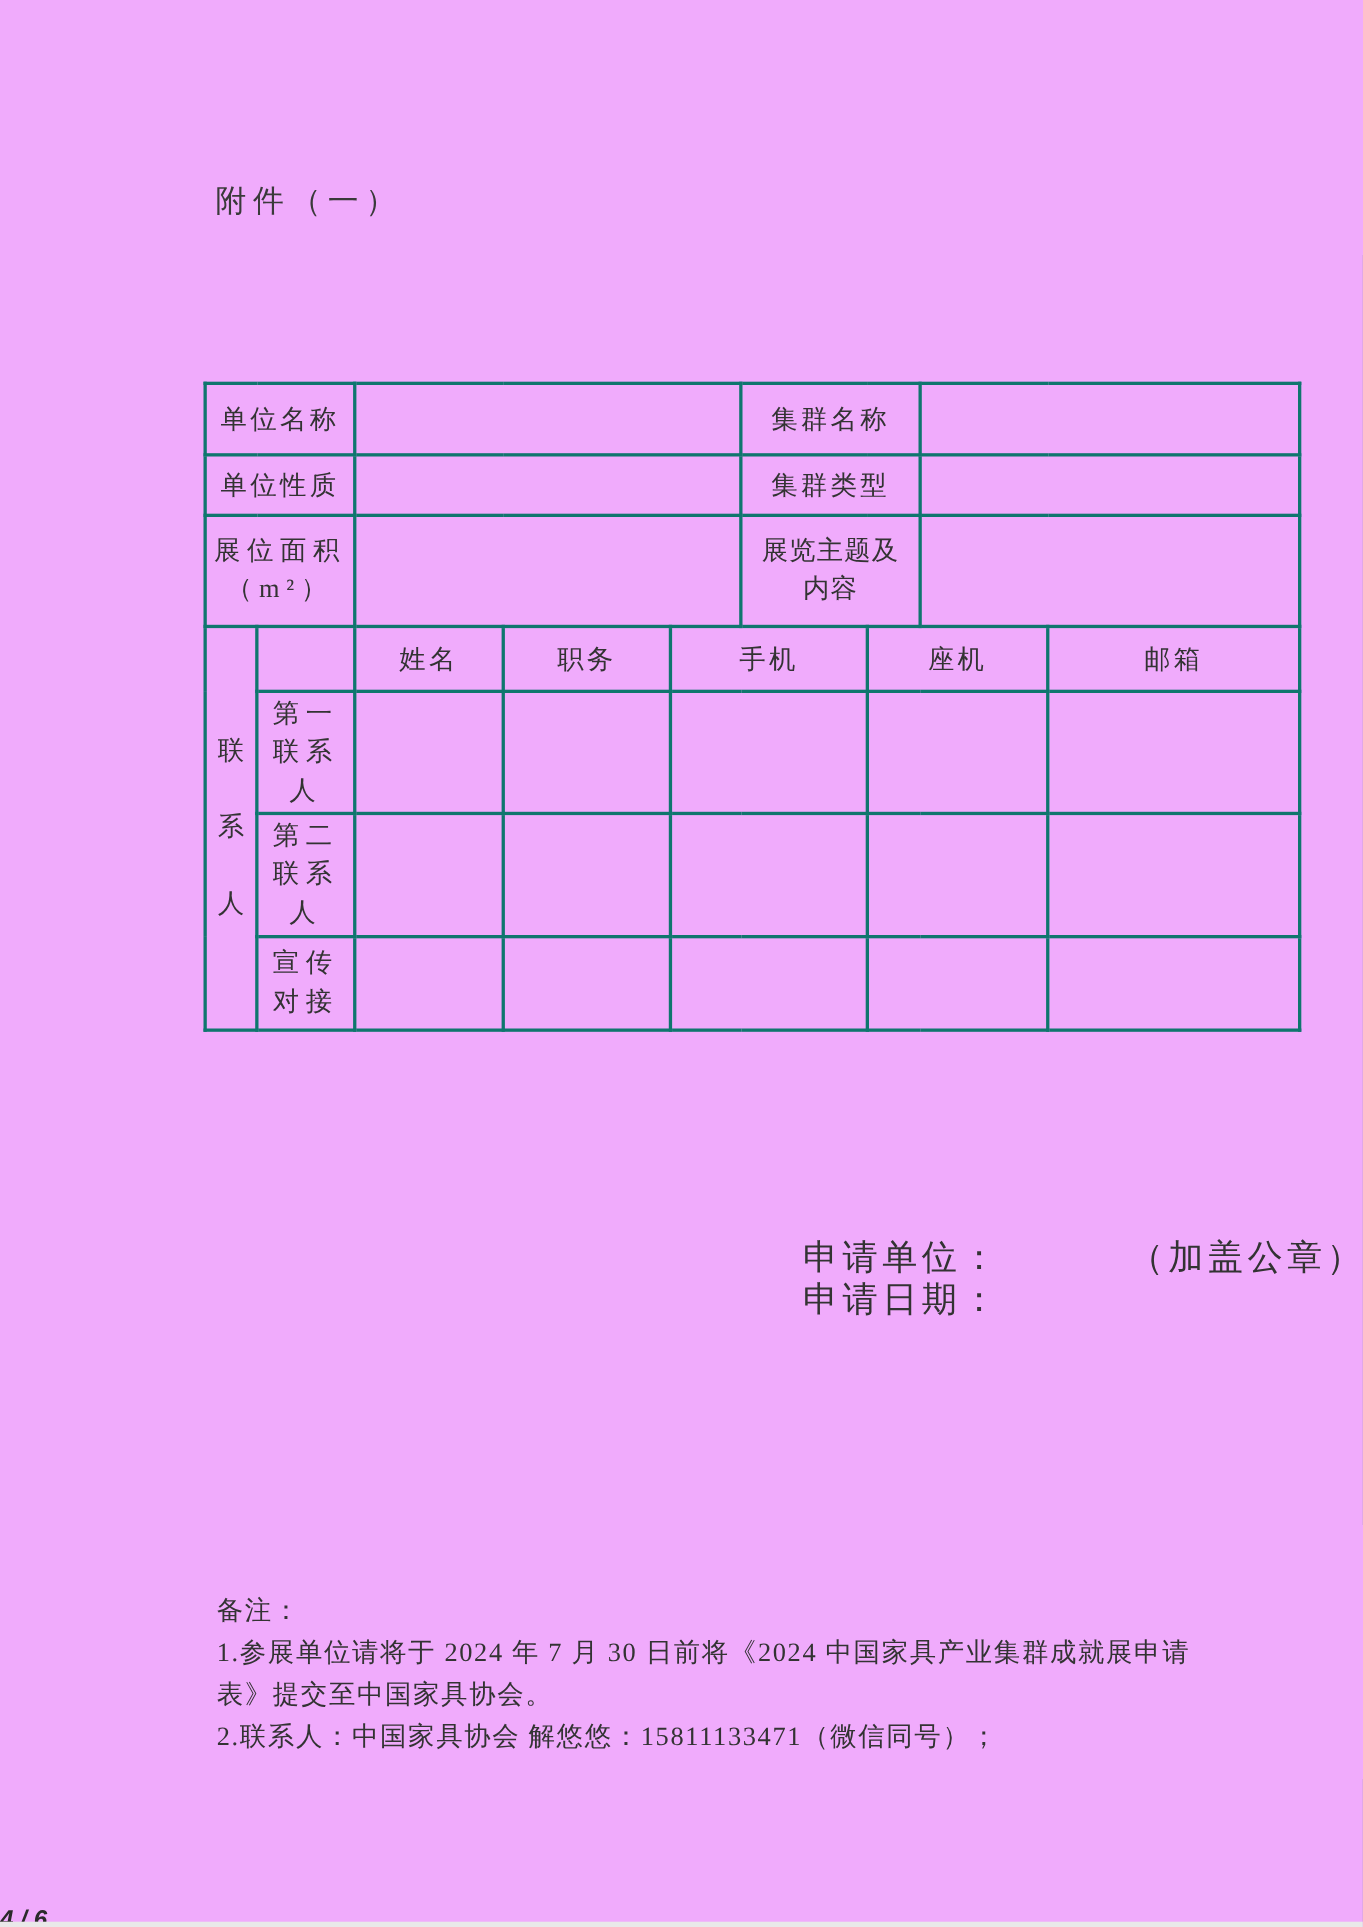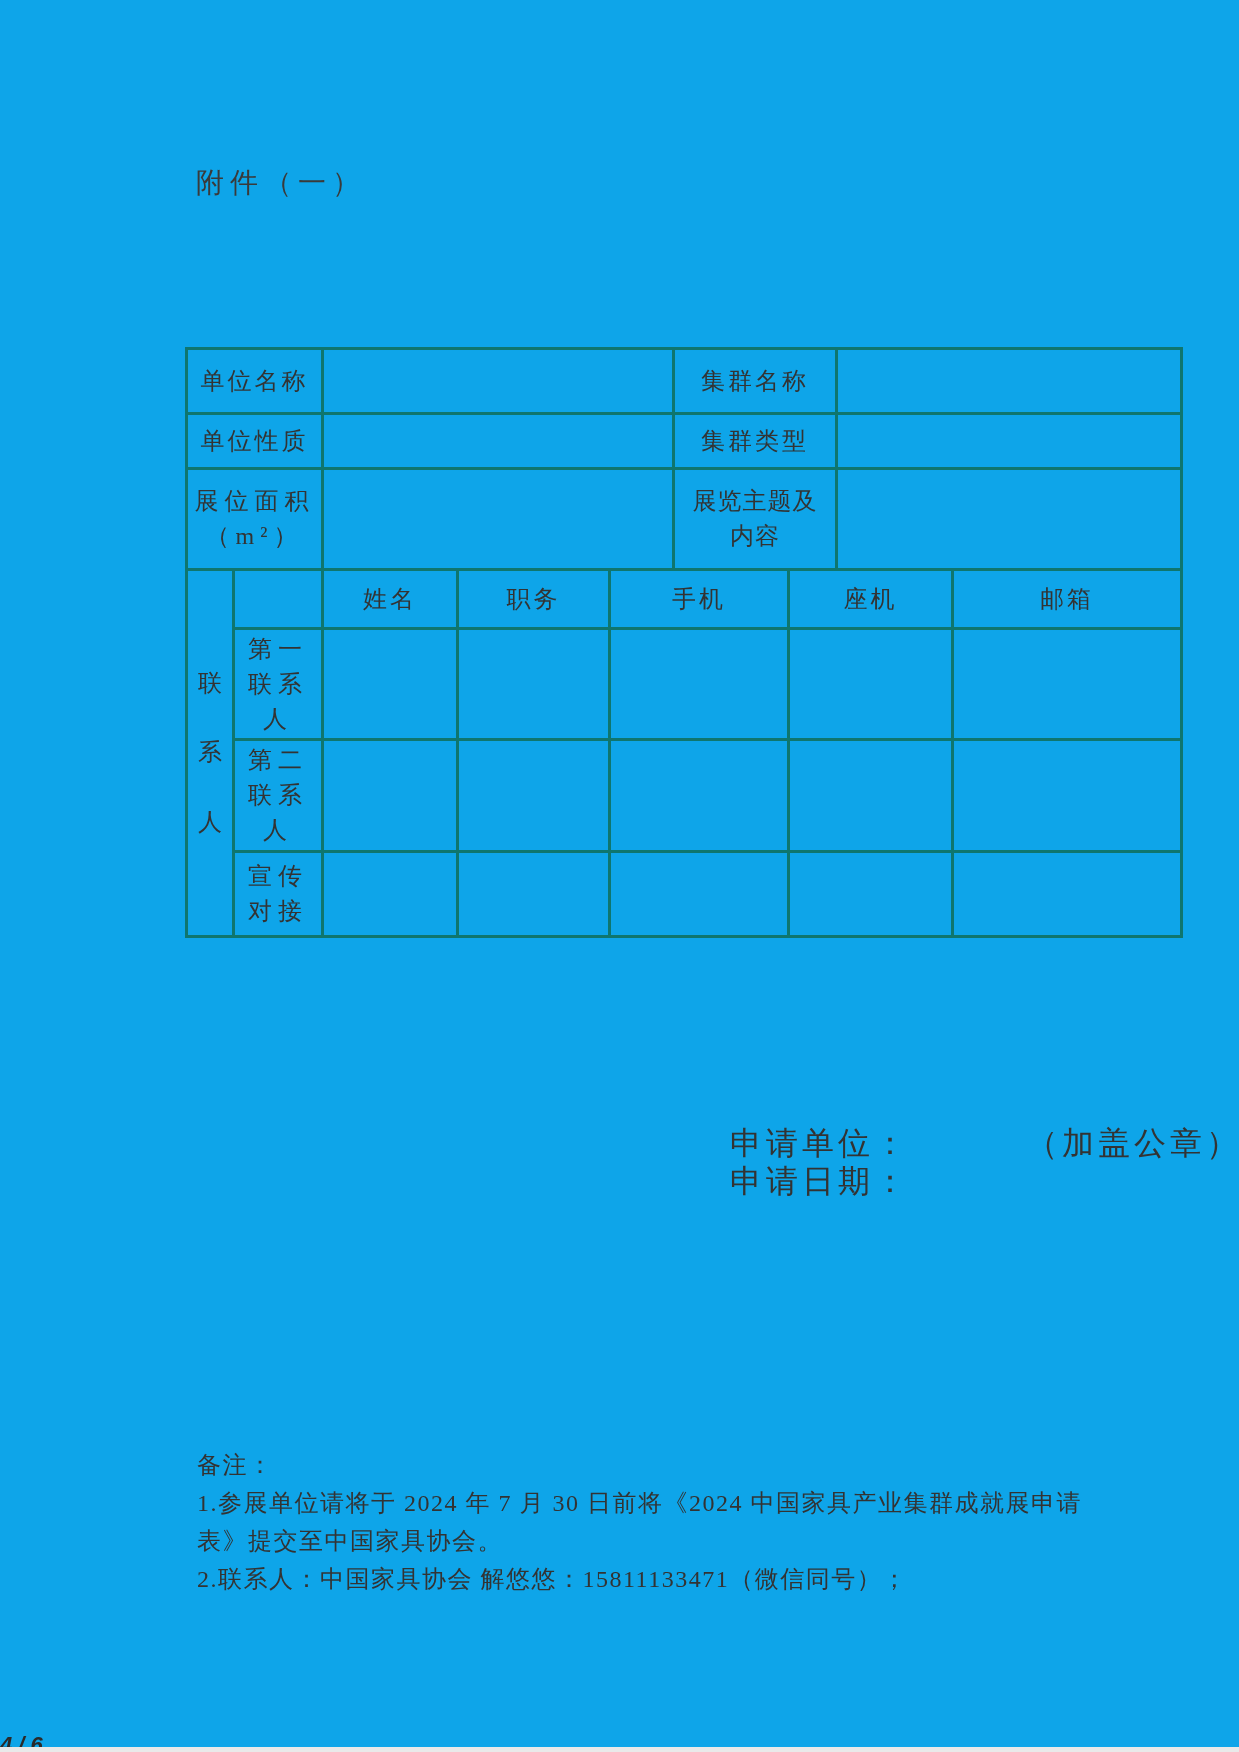--- a/index.html
+++ b/index.html
@@ -1,21 +1,21 @@
 <!DOCTYPE html>
 <html><head>
 <meta charset="utf-8">
 <style>
   html, body { margin: 0; padding: 0; background: #9a9a9a; }
   .page {
     position: relative;
     width: 1239px;
     height: 1752px;
     margin: 0 auto;
-    background: #0ea5e9;
+    background: #f0abfc;
     color: #2e2e2e;
     font-family: "Liberation Serif", "DejaVu Serif", serif;
     overflow: hidden;
   }
   .page-bottom-edge {
     position: absolute;
     left: 0; bottom: 0;
     width: 100%; height: 5px;
     background: #e9e9e9;
   }

